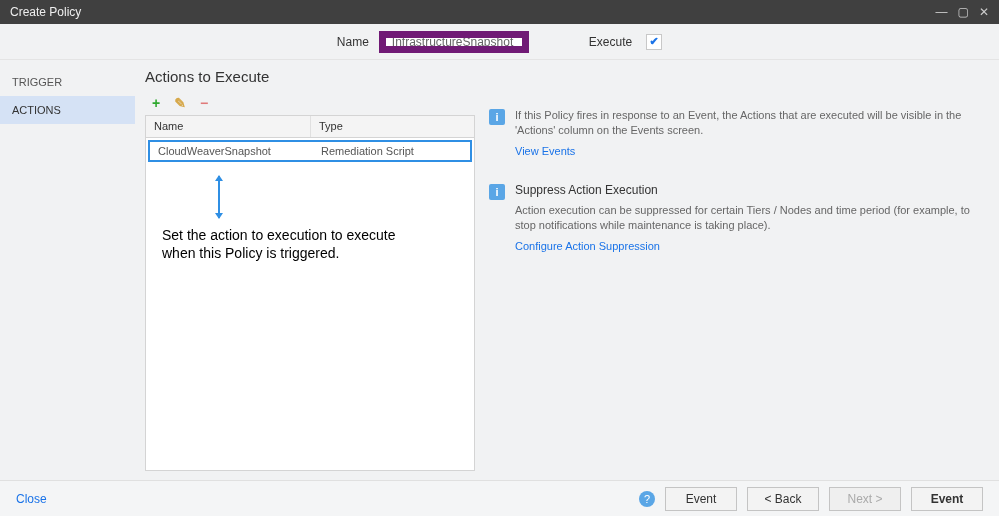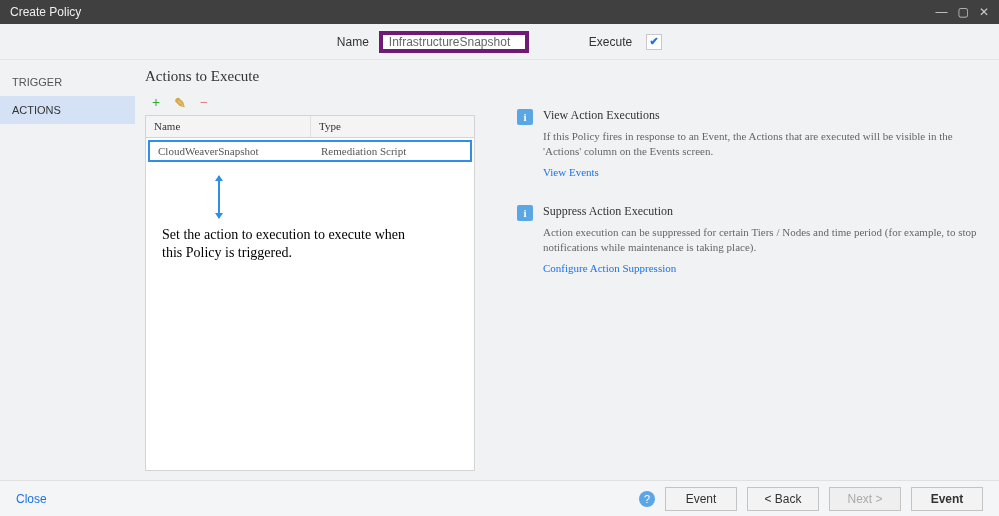--- a/index.html
+++ b/index.html
@@ -30,21 +30,21 @@
     height: 36px;
     display: flex;
     align-items: center;
     justify-content: center;
     gap: 10px;
   }
   .lbl { color: #333; font-size: 12px; }
   .name-input {
     width: 150px;
     height: 22px;
-    border: 4px solid #701a75;
+    border: 7px solid #701a75;
     padding: 2px 6px;
     font-size: 12px;
     background: #fff;
     color: #666;
   }
   .en-check {
     width: 16px; height: 16px;
     border: 1px solid #c8c8c8;
     background: #fff;
     display: inline-flex;
@@ -70,23 +70,22 @@
     color: #555;
     cursor: pointer;
   }
   .sidebar-item.active {
     background: #d5e2f5;
     color: #333;
   }
   .main {
     flex: 1;
     display: flex;
-    gap: 42px;
+    gap: 14px;
     padding: 8px 20px 8px 10px;
-    font-family: Liberation Serif, serif;
   }
   .left-col { width: 330px; }
   .section-title {
     font-size: 15px;
     color: #333;
     margin-bottom: 8px;
     font-weight: normal;
   }
   .toolbar {
     display: flex;
@@ -272,21 +271,20 @@
           <div class="arrow-line"></div>
           <div class="callout-text">Set the action to execution to execute when this Policy is triggered.</div>
         </div>
       </div>
     </div>
 
     <div class="right-col">
       <div class="info-block">
         <div class="info-icon">i</div>
         <div class="info-body">
-          <div class="info-title">View Action Executions</div>
           <div class="info-desc">If this Policy fires in response to an Event, the Actions that are executed will be visible in the 'Actions' column on the Events screen.</div>
           <div class="info-link">View Events</div>
         </div>
       </div>
       <div class="info-block">
         <div class="info-icon">i</div>
         <div class="info-body">
           <div class="info-title">Suppress Action Execution</div>
           <div class="info-desc">Action execution can be suppressed for certain Tiers / Nodes and time period (for example, to stop notifications while maintenance is taking place).</div>
           <div class="info-link">Configure Action Suppression</div>

